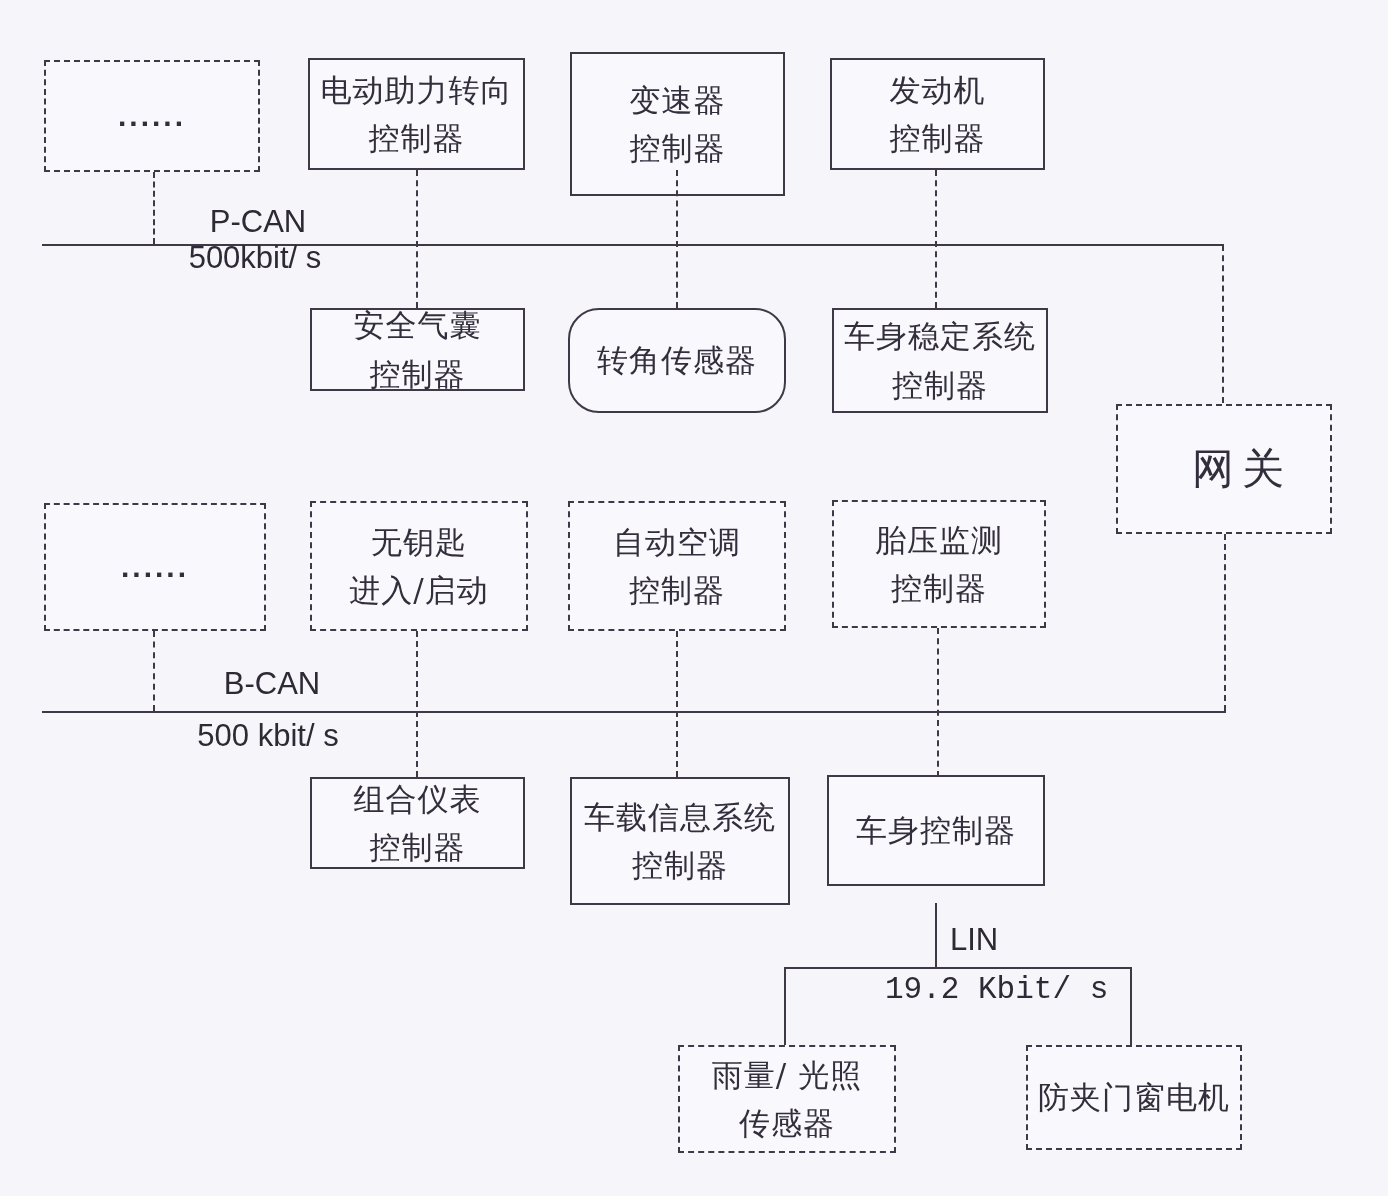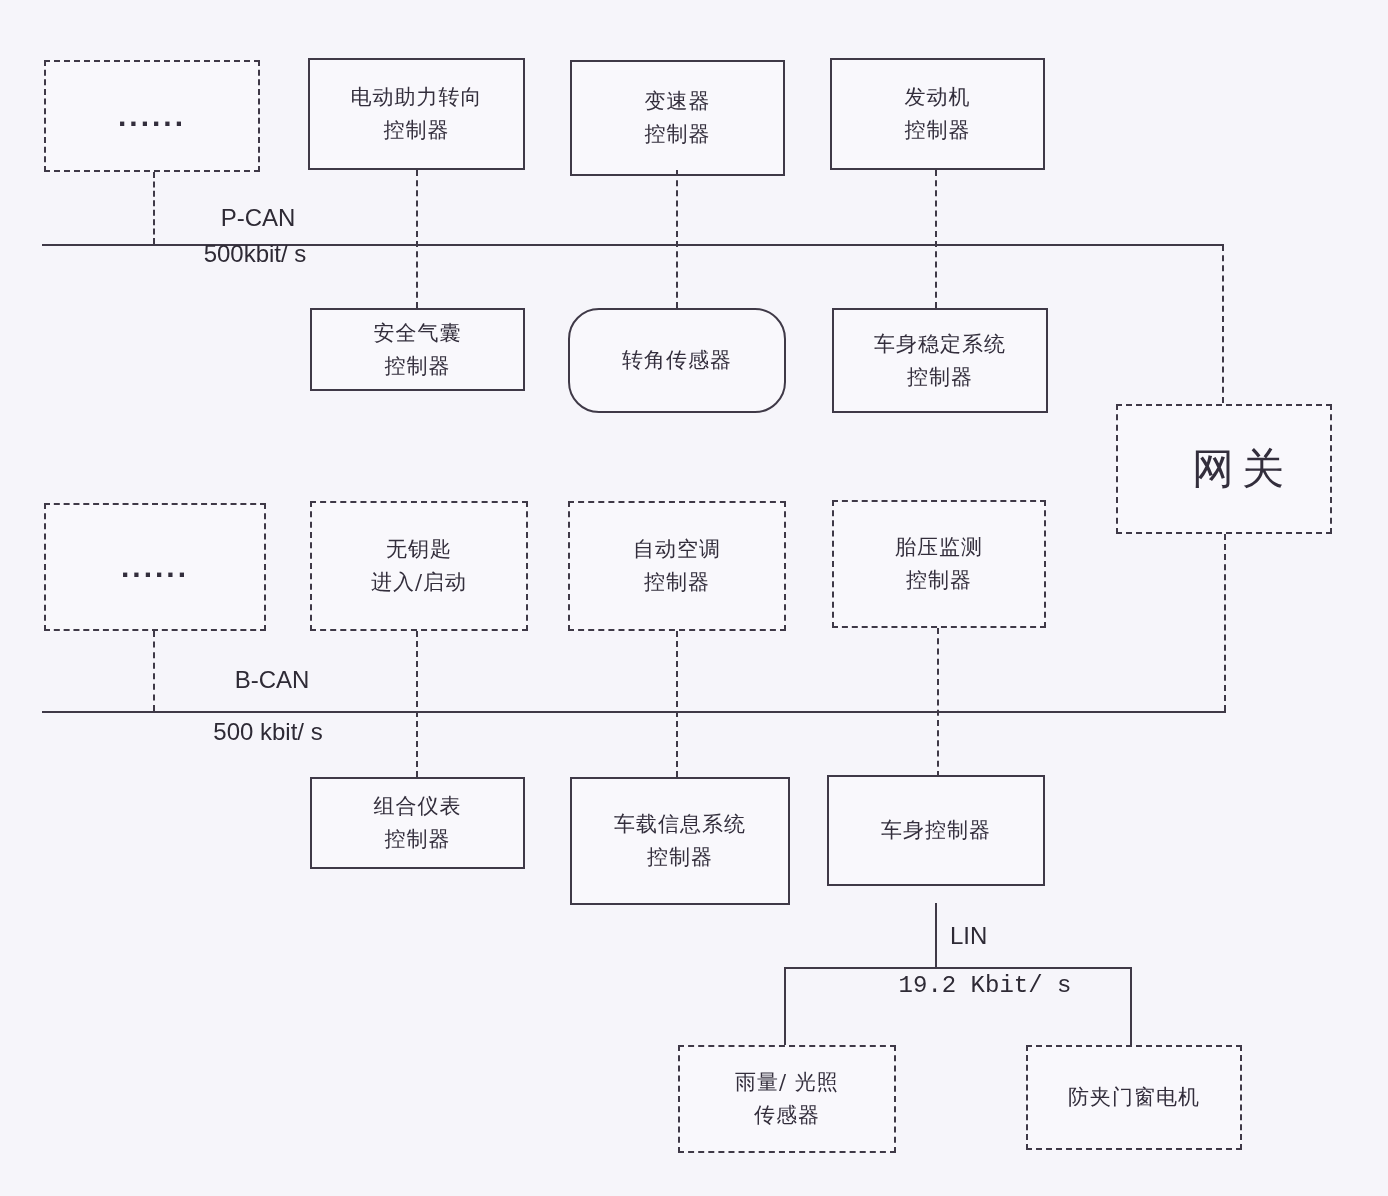--- a/index.html
+++ b/index.html
@@ -23,21 +23,21 @@
     justify-content: center;
     box-sizing: border-box;
     background: #f9f8fc;
     border: 2px solid #3f3947;
   }
   .node.dashed { border-style: dashed; }
   .node .lbl {
     white-space: pre-line;
     text-align: center;
     font-family: "DejaVu Serif", "DejaVu Sans", serif;
-    font-size: 21px;
+    font-size: 31px;
     line-height: 1.55;
     color: #332e3c;
     letter-spacing: 1px;
   }
   .node.dots .lbl {
     font-family: "Liberation Sans", sans-serif;
     font-weight: bold;
     font-size: 30px;
     letter-spacing: 3px;
   }
@@ -59,39 +59,39 @@
   }
   .vdash {
     position: absolute;
     width: 0px;
     border-left: 2px dashed #3f3947;
   }
   
   .buslbl {
     position: absolute;
     font-family: "Liberation Sans", sans-serif;
-    font-size: 24px;
+    font-size: 31px;
     color: #2e2a35;
     text-align: center;
     white-space: nowrap;
   }
 </style>
 </head>
 <body>
 
 <div id="canvas">
 
   <div class="node dashed dots" style="left:44px; top:60px; width:216px; height:112px;">
     <span class="lbl">......</span>
   </div>
   <div class="node" style="left:308px; top:58px; width:217px; height:112px;">
     <span class="lbl">电动助力转向
 控制器</span>
   </div>
-  <div class="node" style="left:570px; top:60px; width:215px; height:116px;">
+  <div class="node" style="left:570px; top:52px; width:215px; height:144px;">
     <span class="lbl">变速器
 控制器</span>
   </div>
   <div class="node" style="left:830px; top:58px; width:215px; height:112px;">
     <span class="lbl">发动机
 控制器</span>
   </div>
 
   <div class="hline" style="left:42px; top:244px; width:1182px;"></div>
   <div class="buslbl" style="left:158px; top:204px; width:200px;">P-CAN</div>

